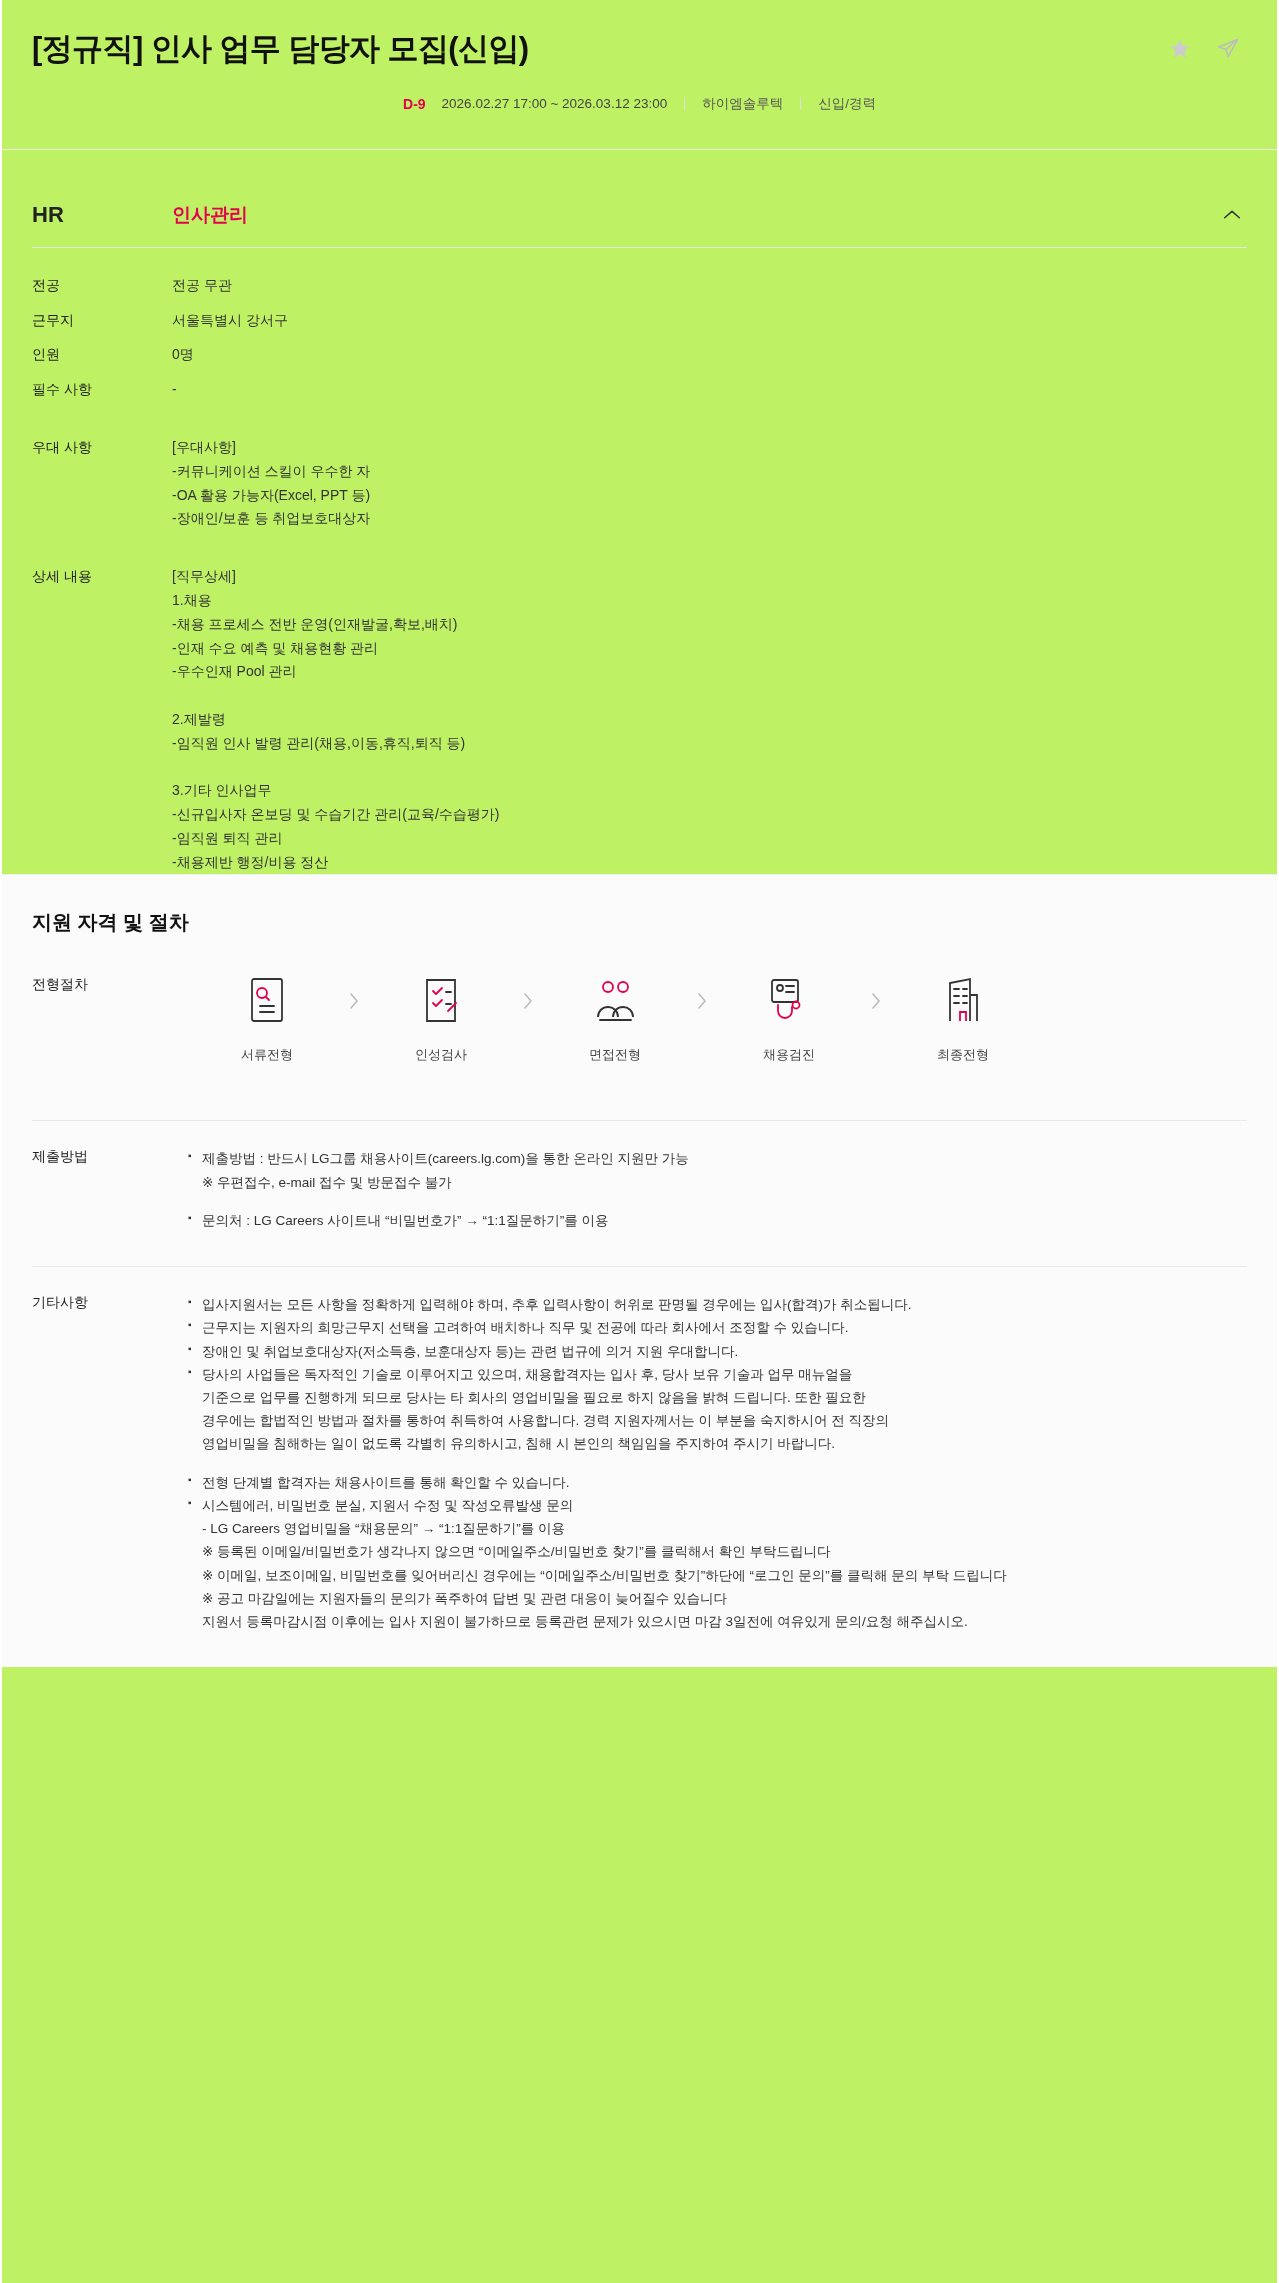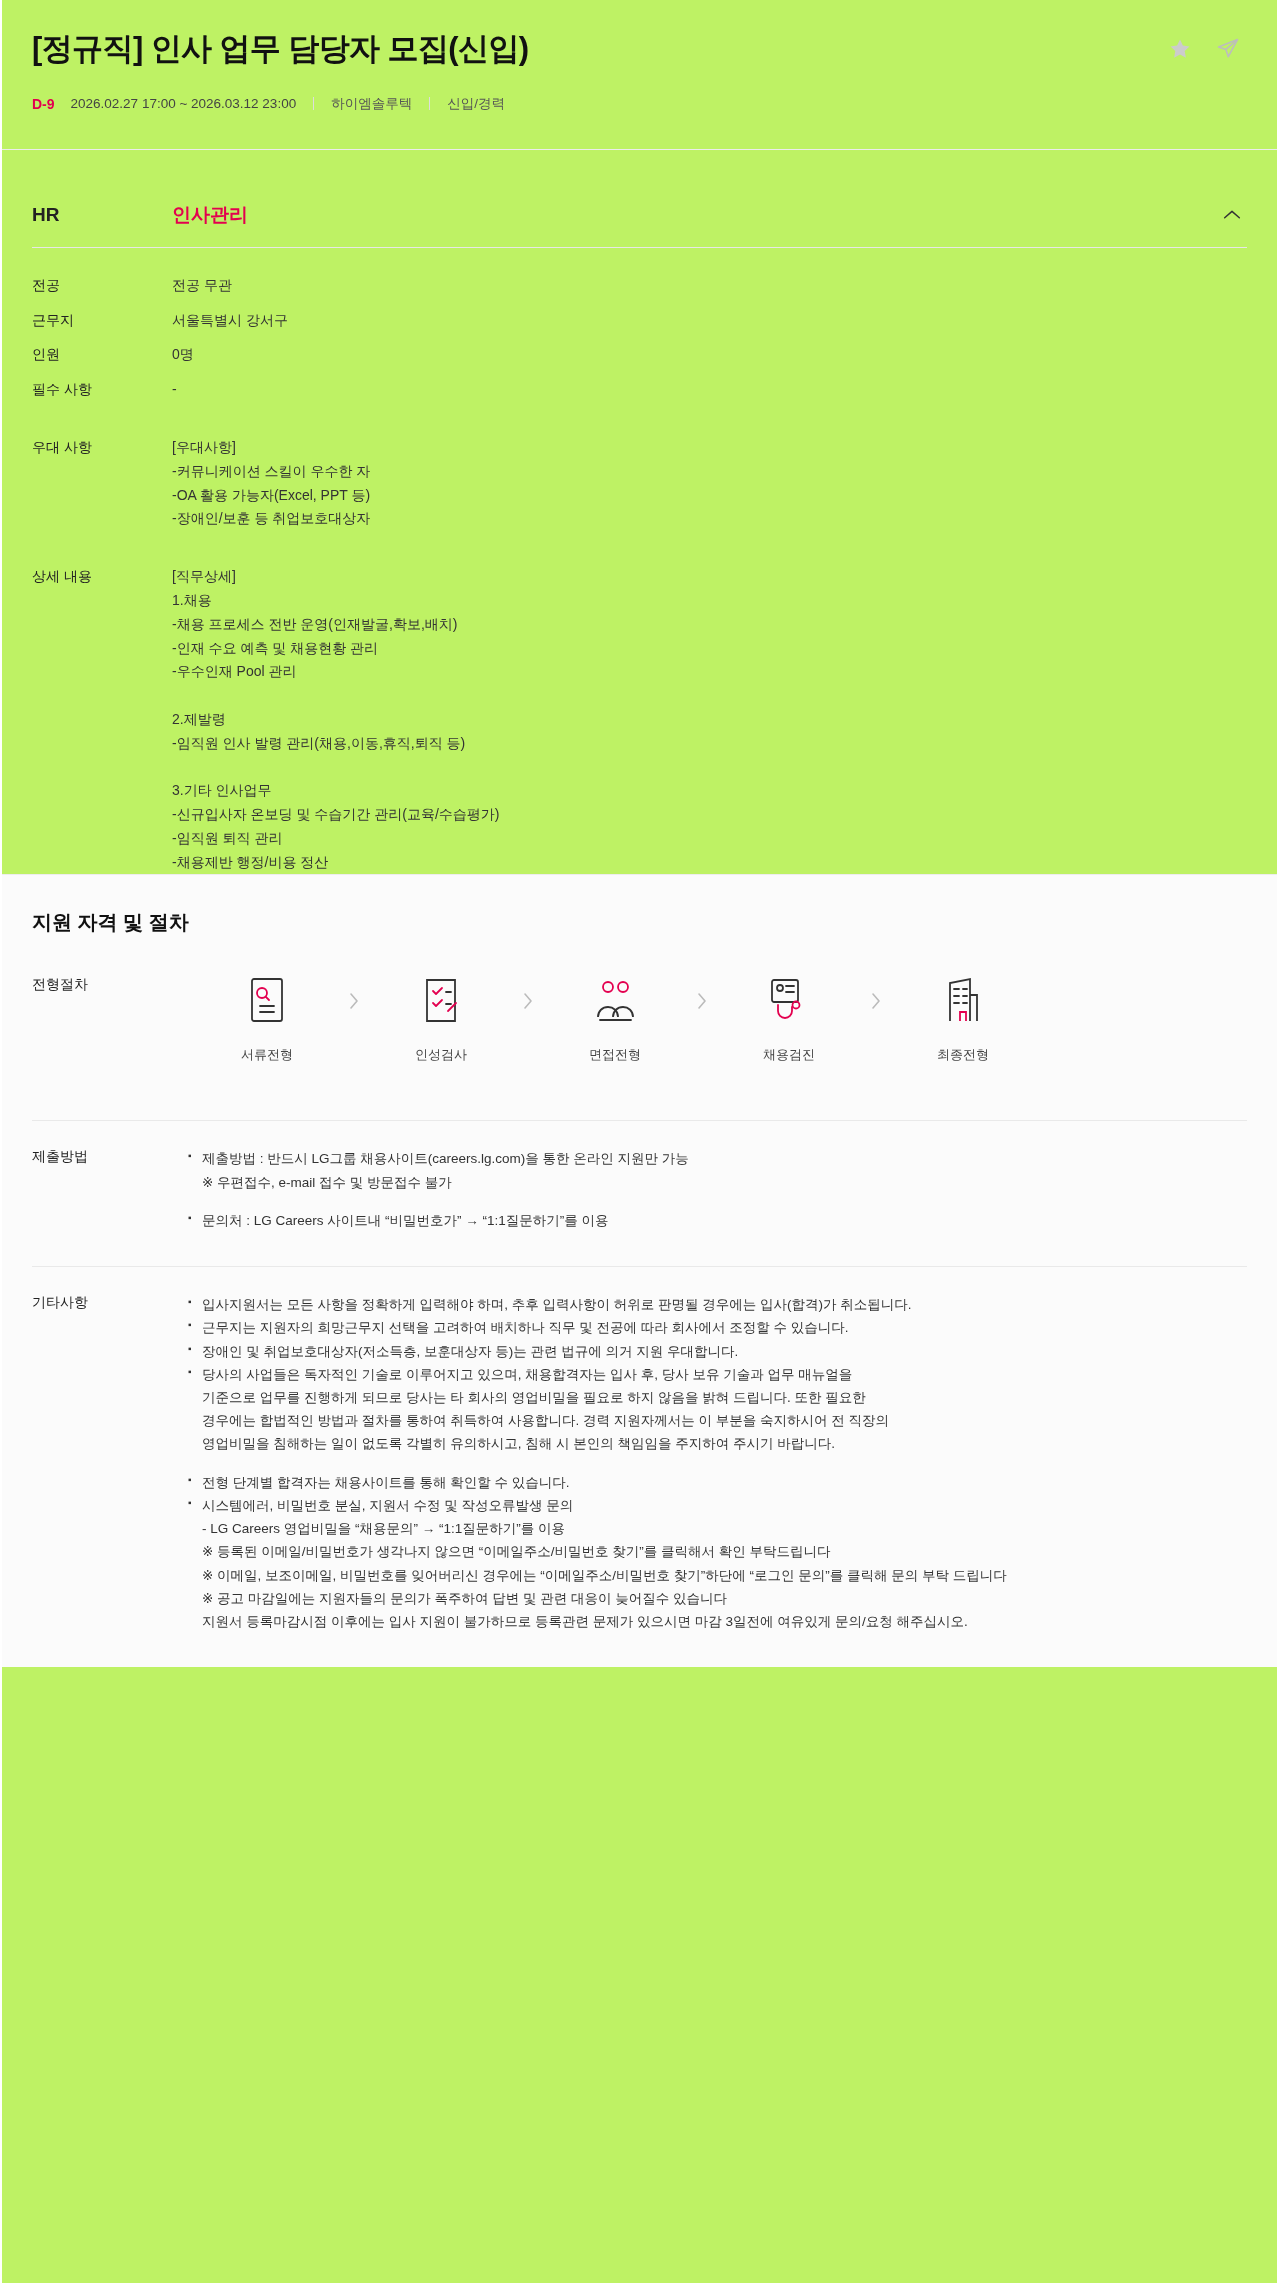--- a/index.html
+++ b/index.html
@@ -50,20 +50,21 @@
     cursor: pointer;
     color: #c9c9c9;
   }
   .meta-row {
     display: flex;
     align-items: center;
     gap: 0;
     margin-top: 26px;
     font-size: 13.5px;
     color: #555;
+    justify-content: center;
   }
   .dday {
     color: #e3004f;
     font-weight: bold;
     font-size: 14px;
     margin-right: 16px;
   }
   .meta-period { color: #444; }
   .meta-sep {
     display: inline-block;
@@ -82,21 +83,21 @@
     margin-top: 52px;
   }
   .jb-head {
     display: flex;
     align-items: center;
     border-bottom: 1px solid #e7e7e7;
     padding-bottom: 19px;
     position: relative;
   }
   .jb-cat {
-    font-size: 19px;
+    font-size: 22px;
     font-weight: bold;
     color: #222;
     width: 140px;
   }
   .jb-name {
     font-size: 19px;
     font-weight: bold;
     color: #e3004f;
   }
   .jb-toggle {

